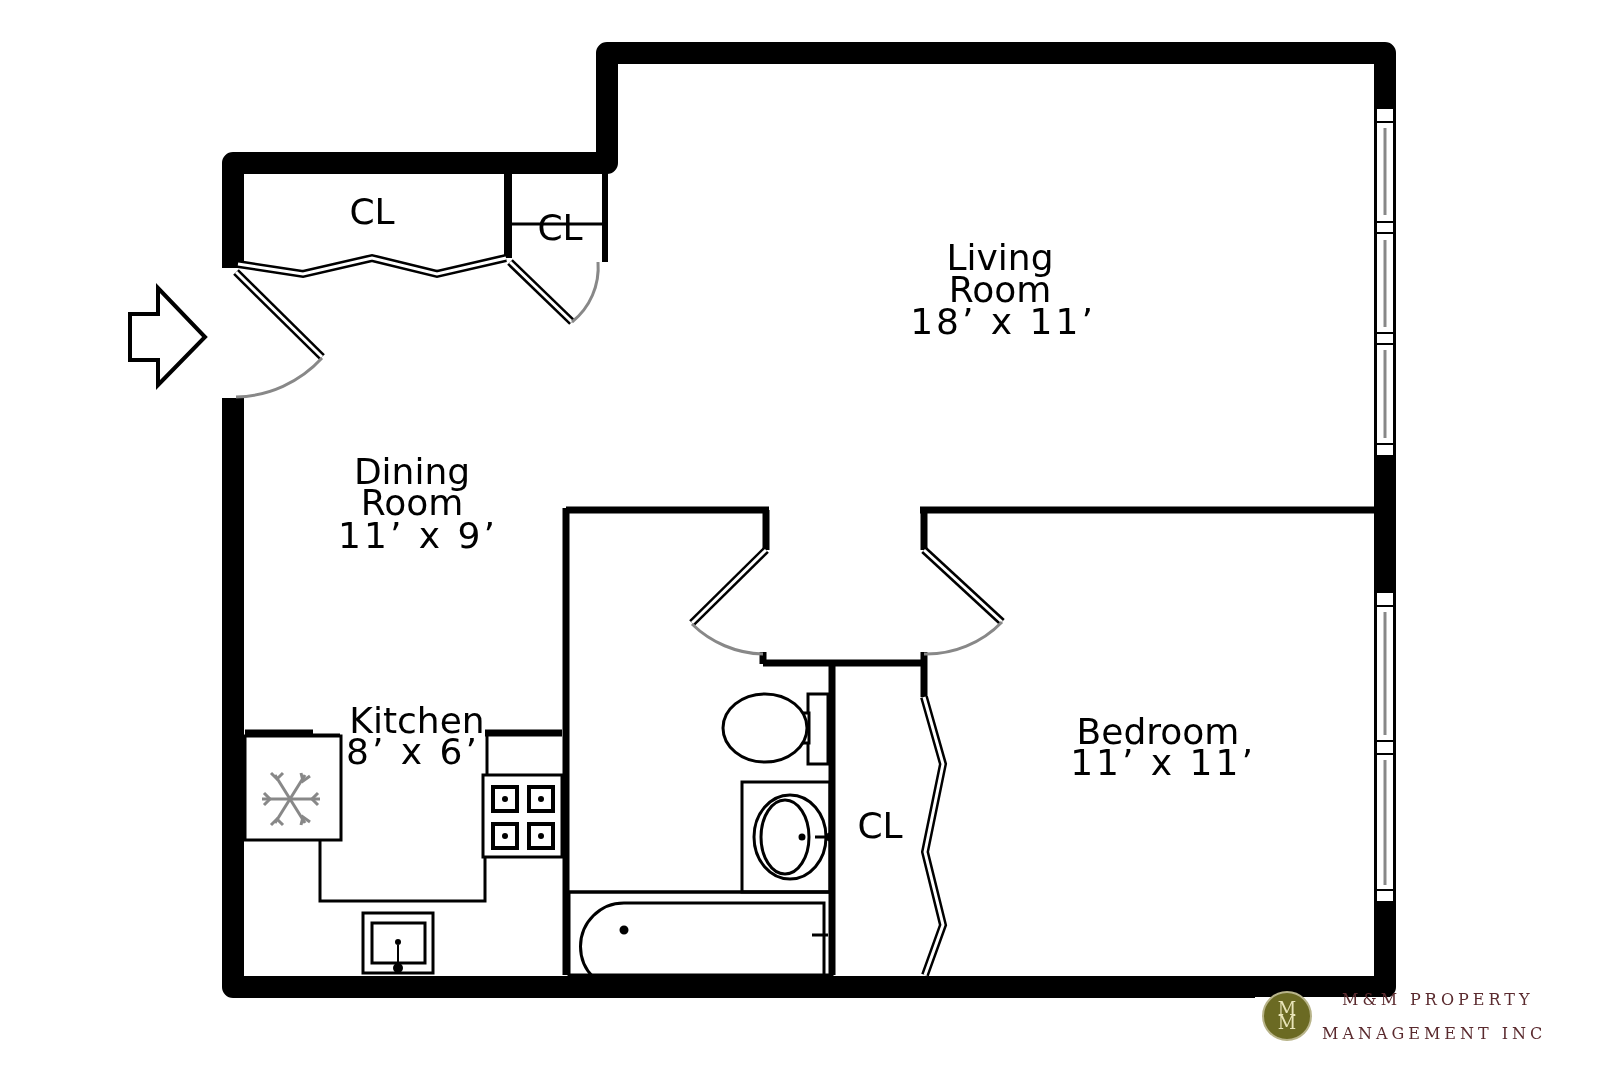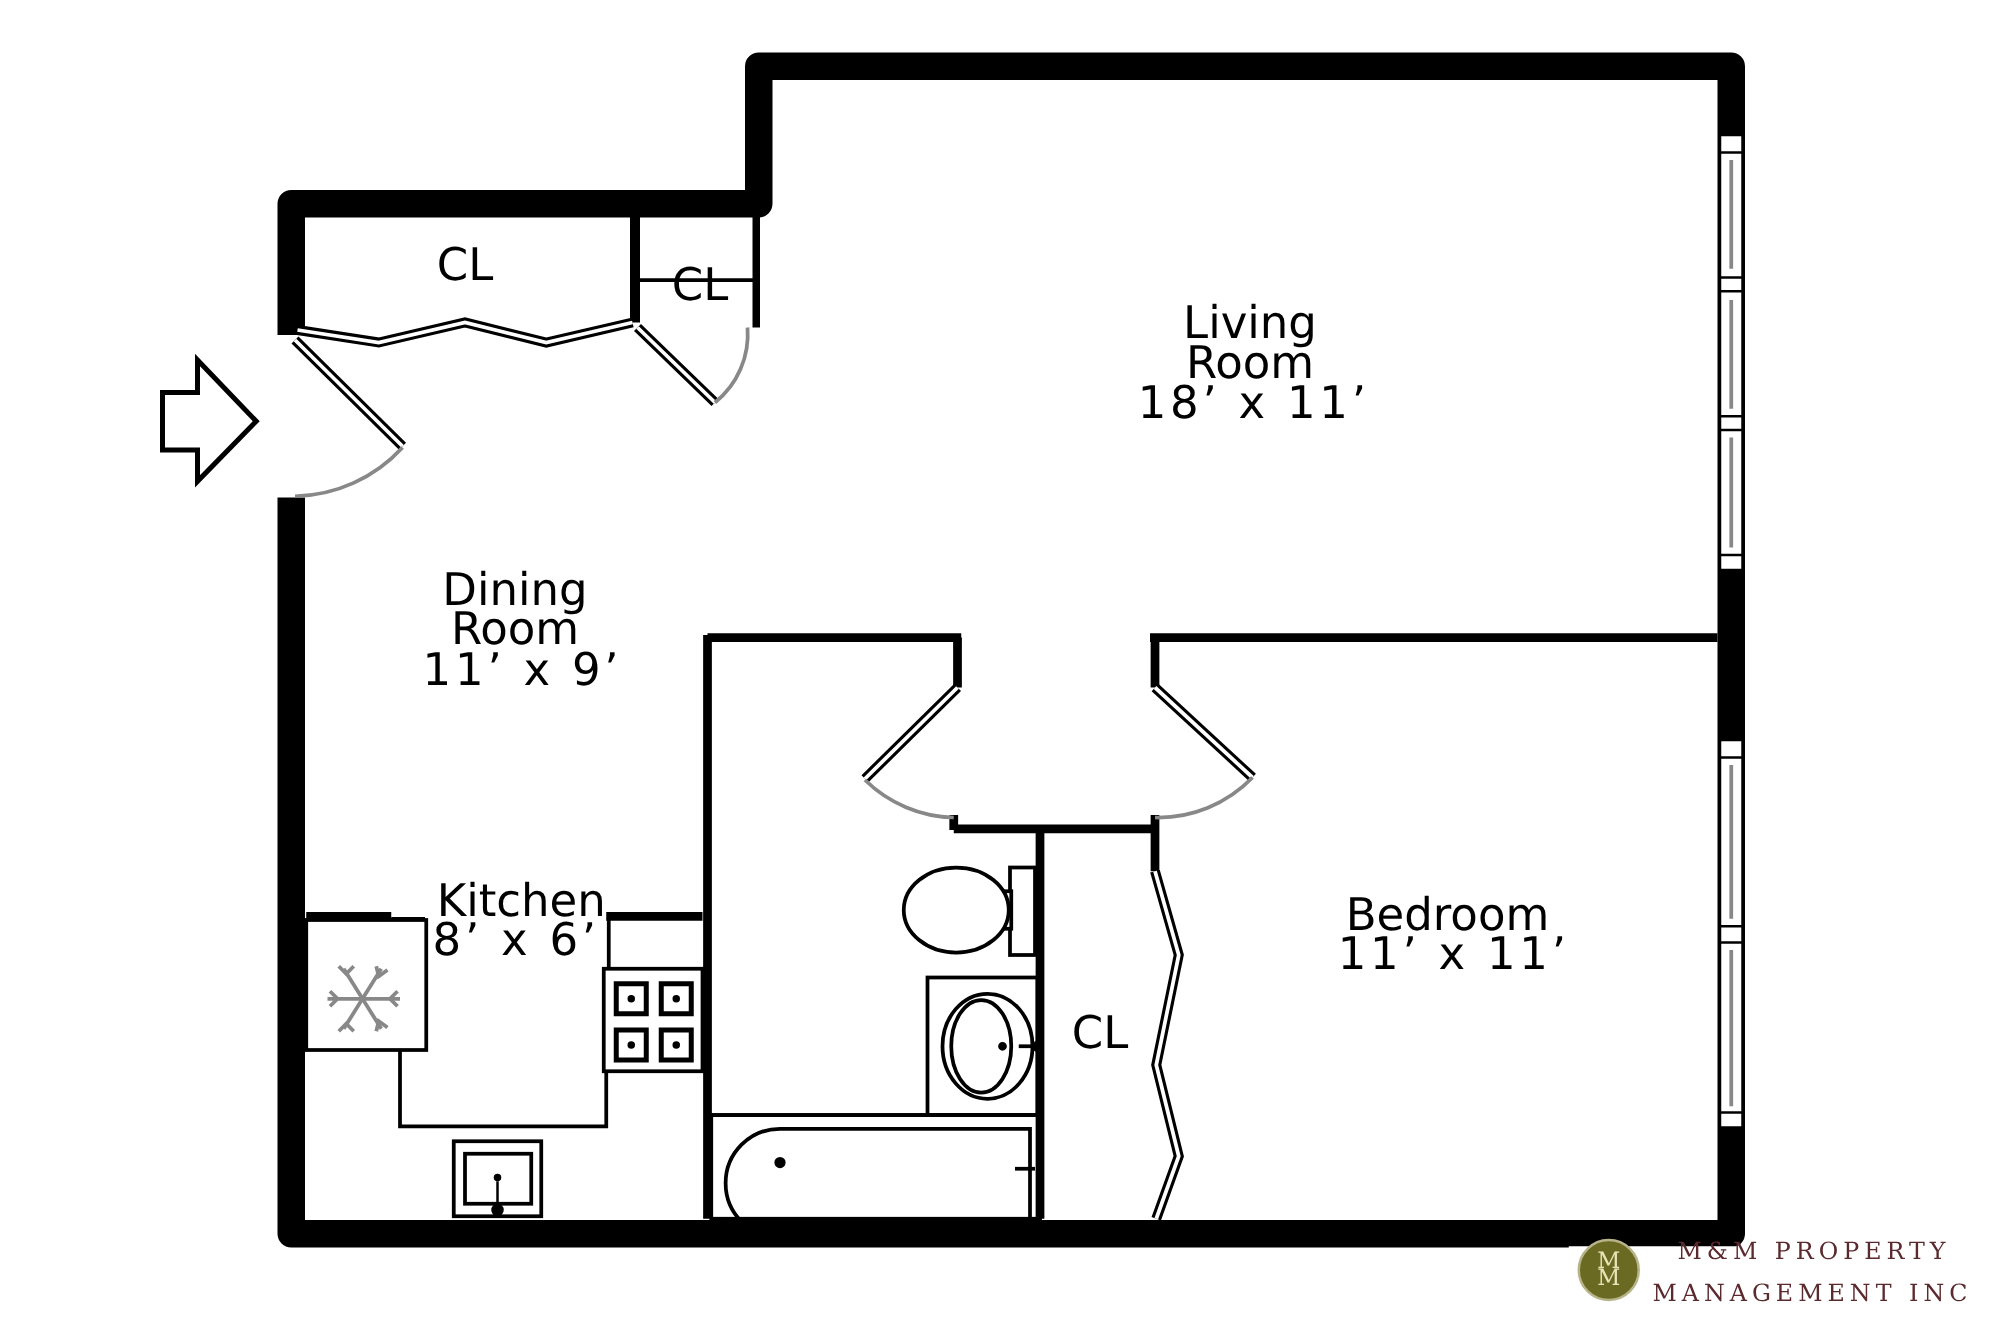--- a/index.html
+++ b/index.html
@@ -1,20 +1,20 @@
 <!DOCTYPE html>
 <html><head>
 <meta charset="utf-8">
 <style>
   html,body{margin:0;padding:0;background:#fff;}
   body{width:1600px;height:1067px;position:relative;overflow:hidden;font-family:"DejaVu Sans",sans-serif;}
   svg{position:absolute;left:0;top:0;}
   .lbl{font-family:"DejaVu Sans",sans-serif;fill:#000;font-size:36px;text-anchor:middle;}
   .dim{letter-spacing:3px;}
-  .logo-text{position:absolute;left:1322px;font-family:"DejaVu Serif",serif;color:#5a2a2e;letter-spacing:4px;font-size:19px;}
+  .logo-text{position:absolute;left:1322px;font-family:"DejaVu Serif",serif;color:#5a2a2e;letter-spacing:4px;font-size:16px;}
   .logo-circle{position:absolute;left:1262px;top:991px;width:50px;height:50px;border-radius:50%;background:#6b6a23;border:2px solid #b8b48a;box-sizing:border-box;}
   .logo-m{position:absolute;inset:0;display:flex;align-items:center;justify-content:center;color:#e8e4b8;font-family:"DejaVu Serif",serif;font-size:18px;line-height:14px;flex-direction:column;}
 </style>
 </head>
 <body>
 
 <svg width="1600" height="1067" viewBox="0 0 1600 1067">
 
   <g fill="none" stroke="#000" stroke-width="22" stroke-linejoin="round">
     <polyline points="233,268 233,163 607,163 607,53 1385,53 1385,987 233,987 233,398"></polyline>

